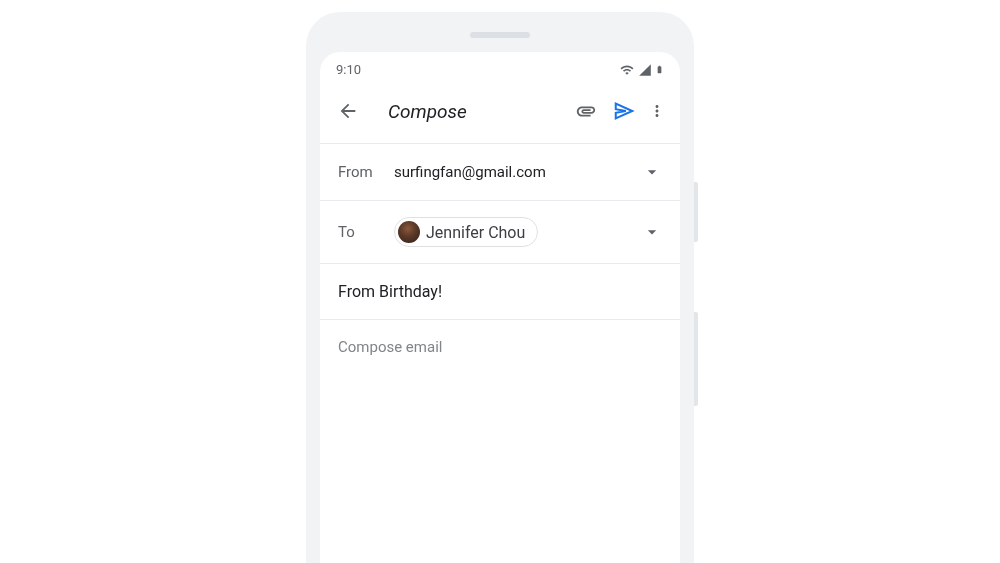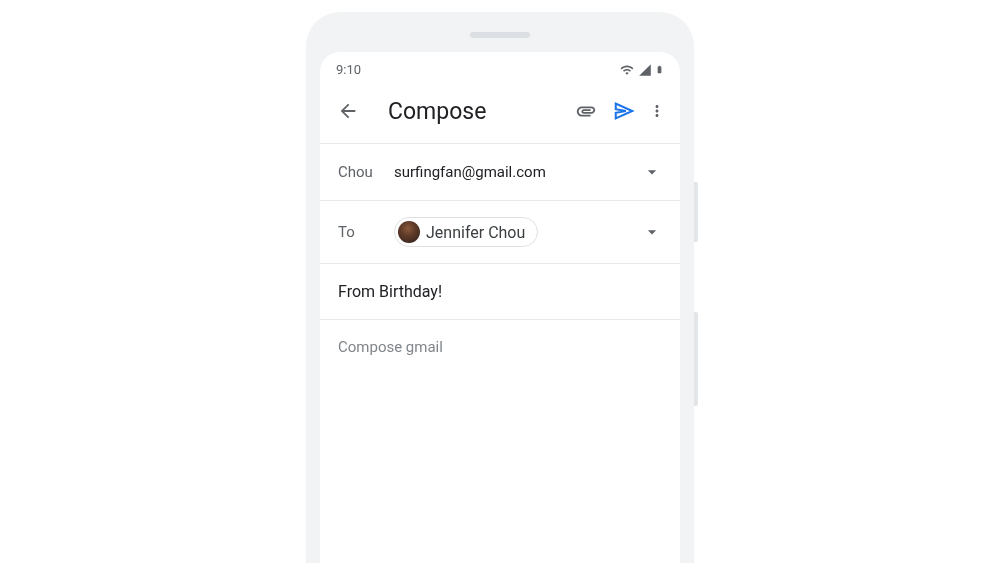--- a/index.html
+++ b/index.html
@@ -54,23 +54,24 @@
     .status-icons { display: flex; align-items: center; gap: 3px; }
     .status-icons svg { fill: #5f6368; }
     .toolbar {
       display: flex;
       align-items: center;
       padding: 14px 14px 18px 14px;
       gap: 10px;
     }
     .toolbar-title {
       flex: 1;
-      font-size: 23px;
+      font-size: 19px;
       color: #202124;
       padding-left: 16px;
+      font-style: italic;
     }
     .icon-btn {
       width: 28px;
       height: 28px;
       display: flex;
       align-items: center;
       justify-content: center;
       cursor: pointer;
     }
     .icon-btn svg { width: 22px; height: 22px; }
@@ -173,21 +174,21 @@
       <div class="icon-btn" style="width:18px">
         <svg viewBox="0 0 24 24" fill="#5f6368">
             <path d="M12 8c1.1 0 2-.9 2-2s-.9-2-2-2-2 .9-2 2 .9 2 2 2zm0 2c-1.1 0-2 .9-2 2s.9 2 2 2 2-.9 2-2-.9-2-2-2zm0 6c-1.1 0-2 .9-2 2s.9 2 2 2 2-.9 2-2-.9-2-2-2z"></path>
           </svg>
       </div>
     </div>
 
     <div class="divider"></div>
 
     <div class="field">
-      <span class="field-label">Chou</span>
+      <span class="field-label">From</span>
       <span class="field-value">surfingfan@gmail.com</span>
       <span class="chevron">
         <svg viewBox="0 0 24 24">
             <path d="M7 10l5 5 5-5z"></path>
           </svg>
       </span>
     </div>
 
     <div class="divider"></div>
 
@@ -205,16 +206,16 @@
           </svg>
       </span>
     </div>
 
     <div class="divider"></div>
 
     <div class="subject">From Birthday!</div>
 
     <div class="divider"></div>
 
-    <div class="body-area">Compose gmail</div>
+    <div class="body-area">Compose email</div>
 
   </div>
 </div>
 
 </body></html>

